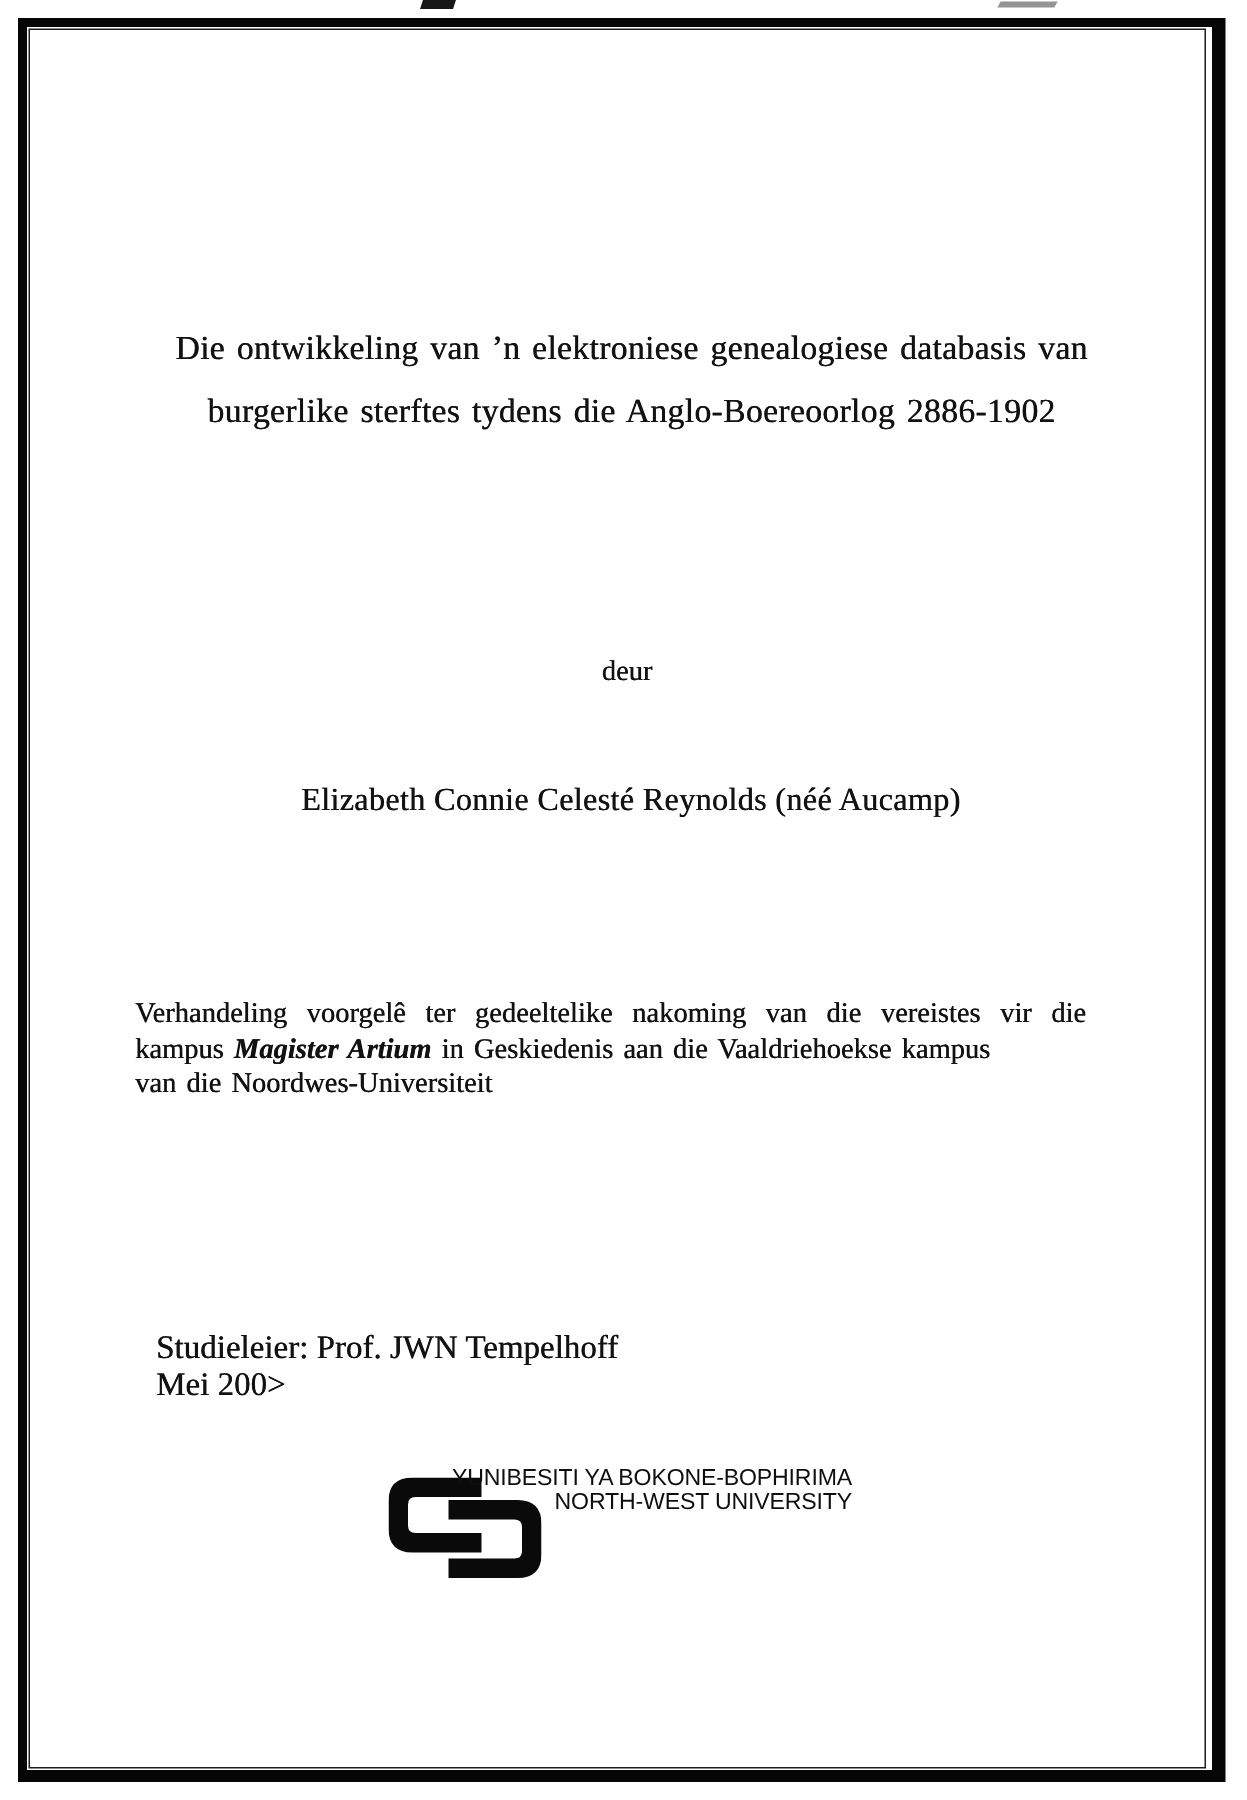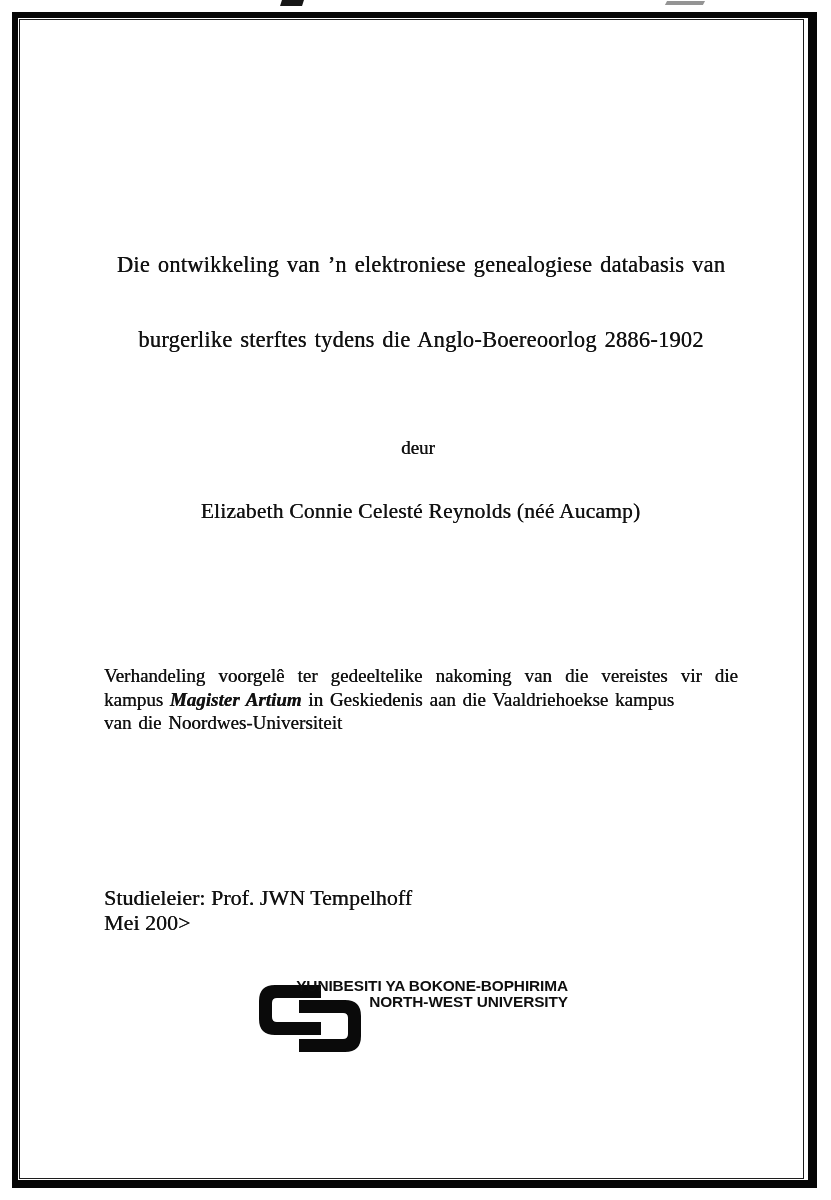--- a/index.html
+++ b/index.html
@@ -38,40 +38,40 @@
     position: absolute;
     top: 211px; left: 51px; right: 40px;
     margin: 0;
     font-size: 22.5px;
     font-weight: 400;
     line-height: 42px;
     text-align: center;
     letter-spacing: 0.2px;
     word-spacing: 2px;
   }
-  .title .tl { display: block; margin-top: 33px; }
+  .title .tl { display: block; }
 
   .byline {
     position: absolute;
     top: 437px; left: 5px; right: 0;
     text-align: center;
     font-size: 19px;
   }
 
   .author {
     position: absolute;
-    top: 499px; left: 10px; right: 0;
+    top: 521px; left: 10px; right: 0;
     text-align: center;
     font-size: 21.5px;
     letter-spacing: 0.2px;
   }
 
   .statement {
     position: absolute;
-    left: 104px; top: 664px; width: 634px;
+    left: 90px; top: 664px; width: 634px;
     font-size: 19px;
     line-height: 23.6px;
     word-spacing: 2px;
   }
   .st-line1 { text-align: justify; text-align-last: justify; }
   .statement em { font-style: italic; font-weight: 700; }
 
   .supervisor-block {
     position: absolute;
     left: 104px; top: 886px;
@@ -82,21 +82,21 @@
   .logo-mark {
     position: absolute;
     left: 259px; top: 985px;
     width: 102px; height: 67px;
   }
   .logo-text {
     position: absolute;
     top: 978px; right: 263px;
     text-align: right;
     font-family: "Liberation Sans", sans-serif;
-    font-weight: 700;
+    font-weight: 400;
     font-size: 15.4px;
     line-height: 16px;
     letter-spacing: -0.1px;
     white-space: nowrap;
     color: #0e0e0e;
   }
   .logo-text div { display: block; }
 </style>
 </head>
 <body>

